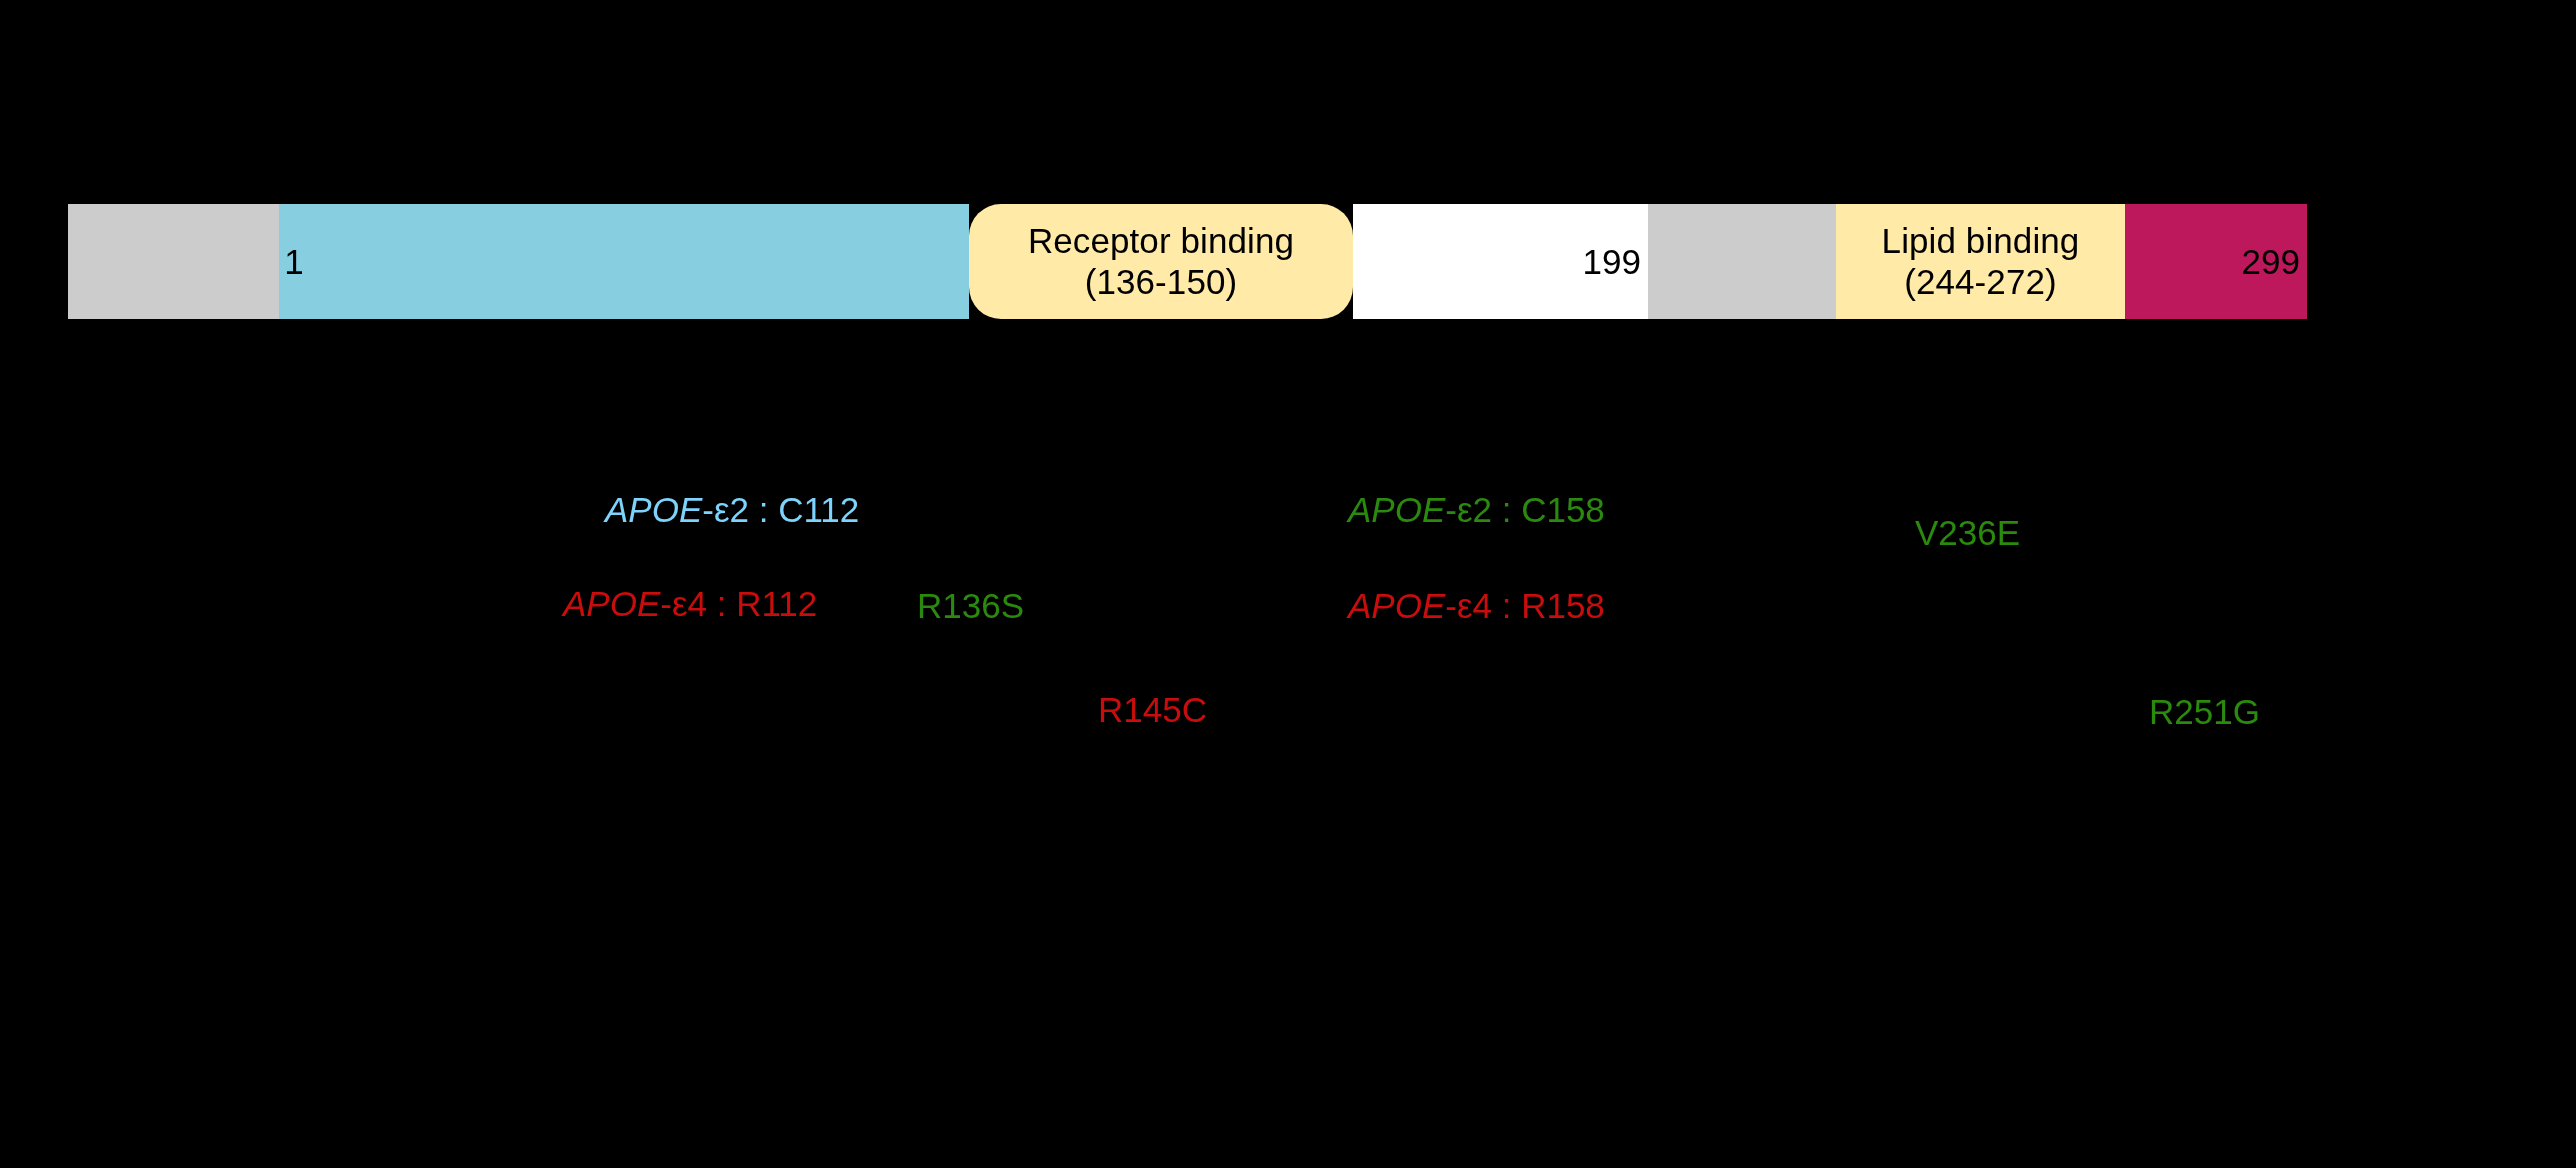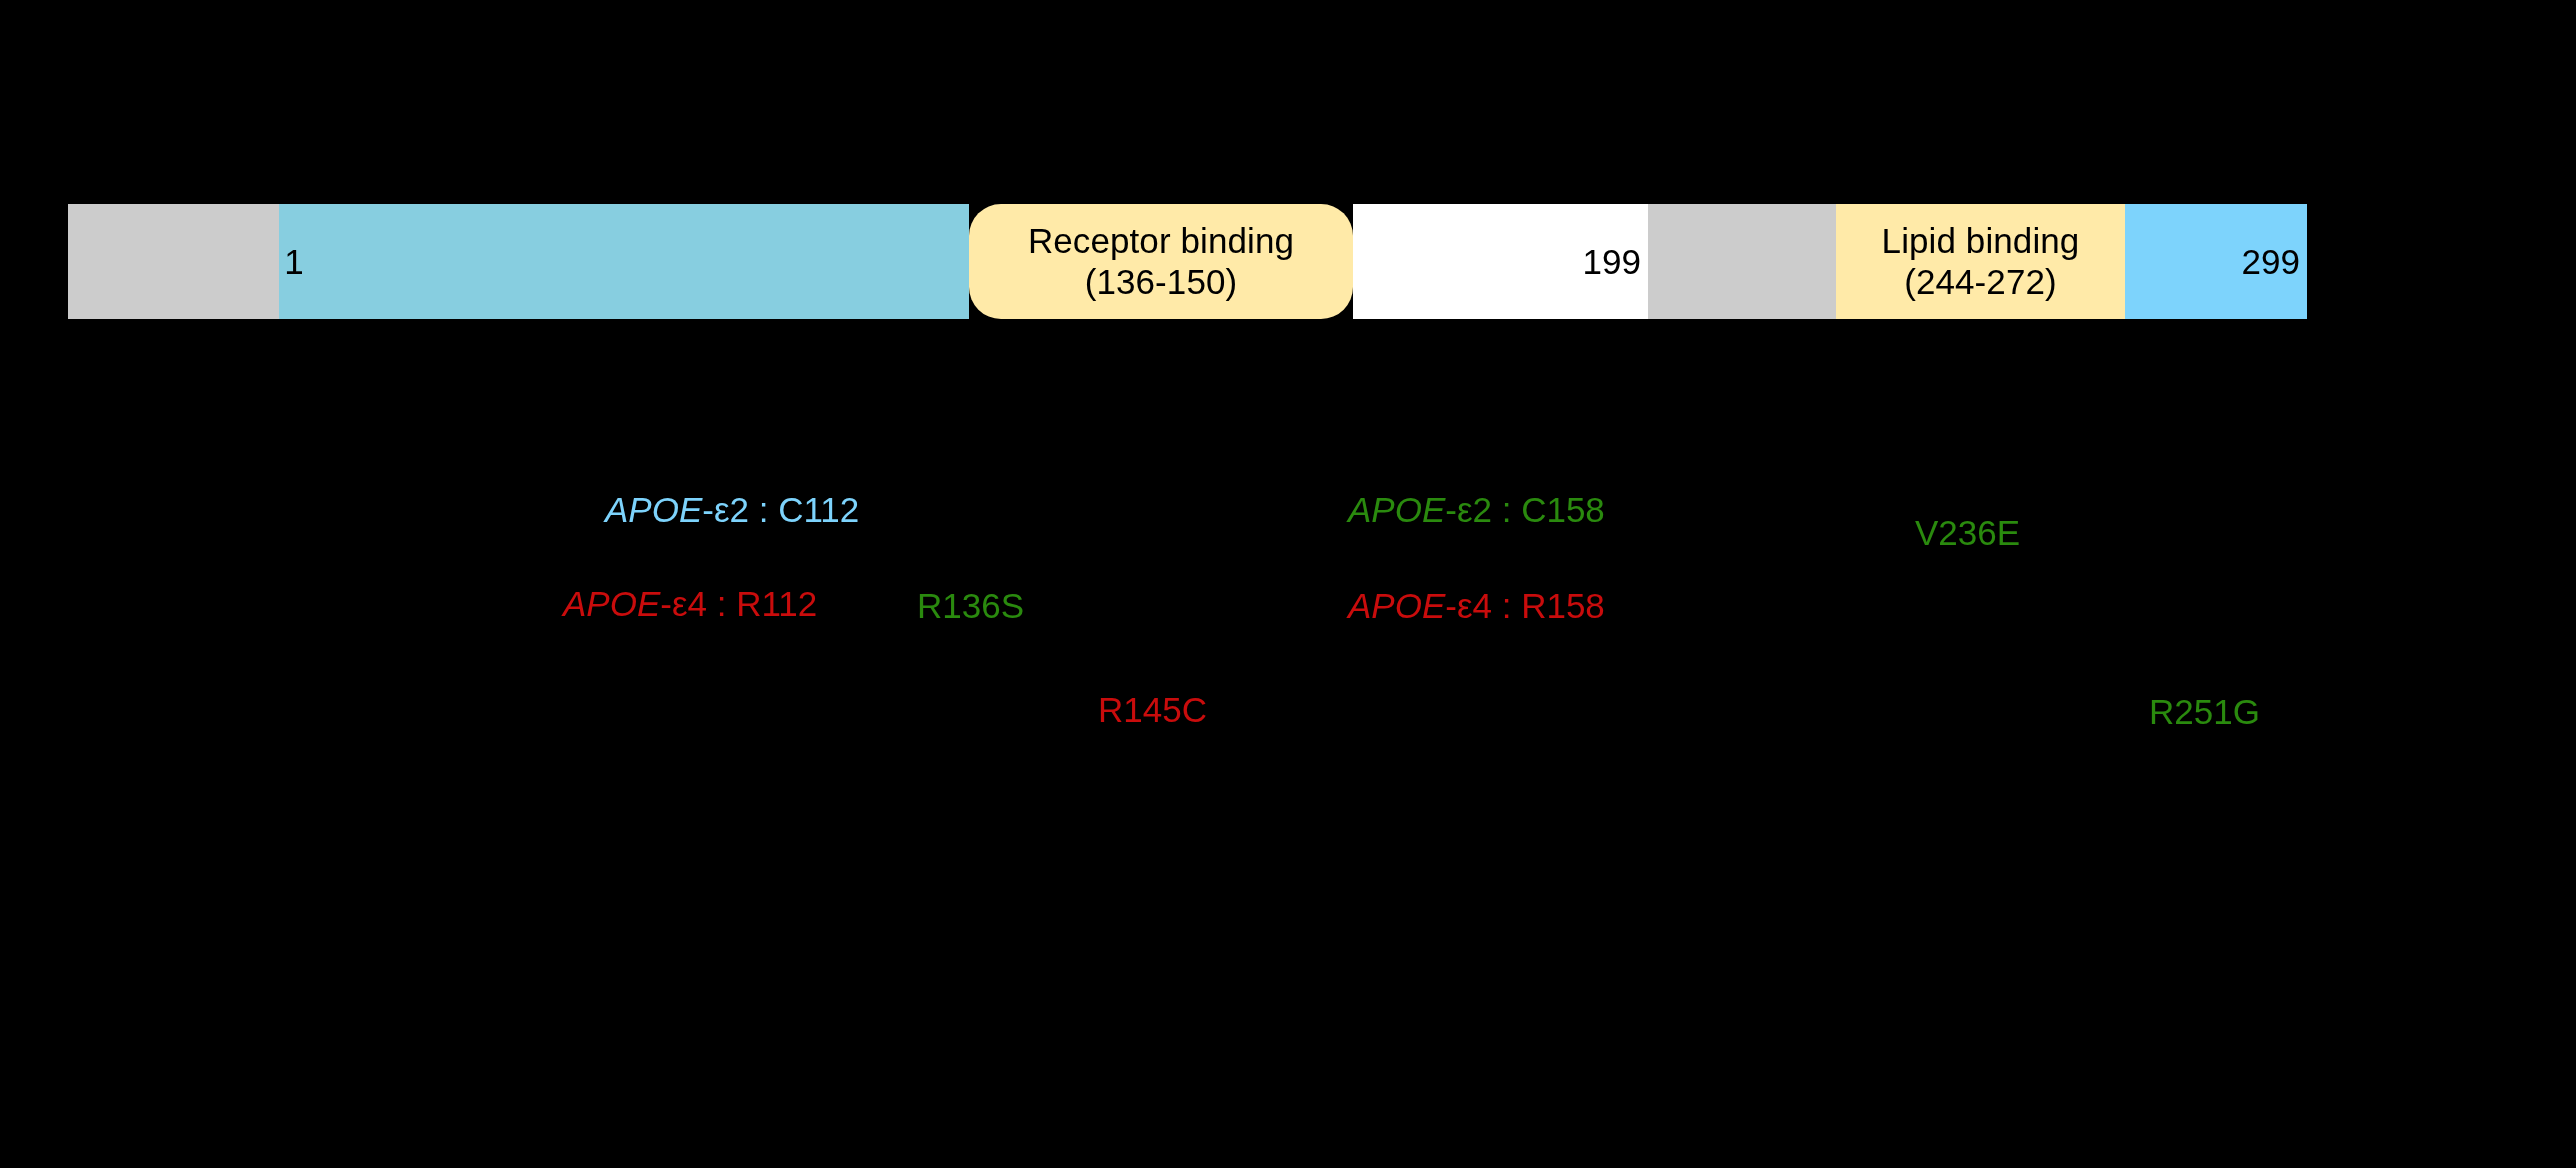--- a/index.html
+++ b/index.html
@@ -87,21 +87,21 @@
 (136-150)</div>
       </div>
       <div class="segment seg-blue" style="width: 295px; background: #ffffff;">
         <div class="residue-num residue-right">199</div>
       </div>
       <div class="segment seg-gray" style="width: 188px; background: rgb(204, 204, 204);"></div>
       <div class="segment seg-yellow" style="width: 289px; background: rgb(255, 234, 168);">
         <div class="domain-label">Lipid binding
 (244-272)</div>
       </div>
-      <div class="segment seg-lightgreen" style="width: 182px; background: #7dd3fc;">
+      <div class="segment seg-lightgreen" style="width: 182px; background: #be185d;">
         <div class="residue-num residue-right">299</div>
       </div>
     </div>
 
   <div id="mutation-layer">
       <div class="mutation mut-green" style="left: 570px; top: 492px; color: #7dd3fc; margin-left: 35px;"><span class="mut-gene">APOE</span><span>-ε2 : C112</span></div>
       <div class="mutation mut-red" style="left: 563px; top: 586px; color: rgb(201, 12, 12);"><span class="mut-gene">APOE</span><span>-ε4 : R112</span></div>
       <div class="mutation mut-green" style="left: 917px; top: 588px; color: rgb(42, 138, 14);">R136S</div>
       <div class="mutation mut-red" style="left: 1098px; top: 692px; color: rgb(201, 12, 12);">R145C</div>
       <div class="mutation mut-green" style="left: 1348px; top: 492px; color: rgb(42, 138, 14);"><span class="mut-gene">APOE</span><span>-ε2 : C158</span></div>

